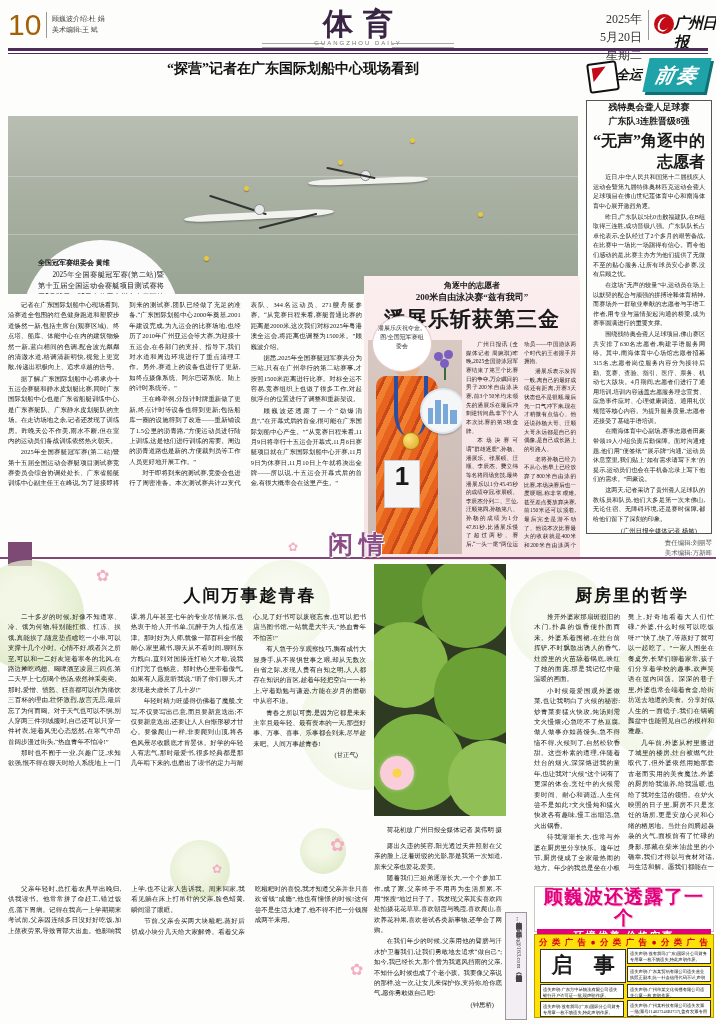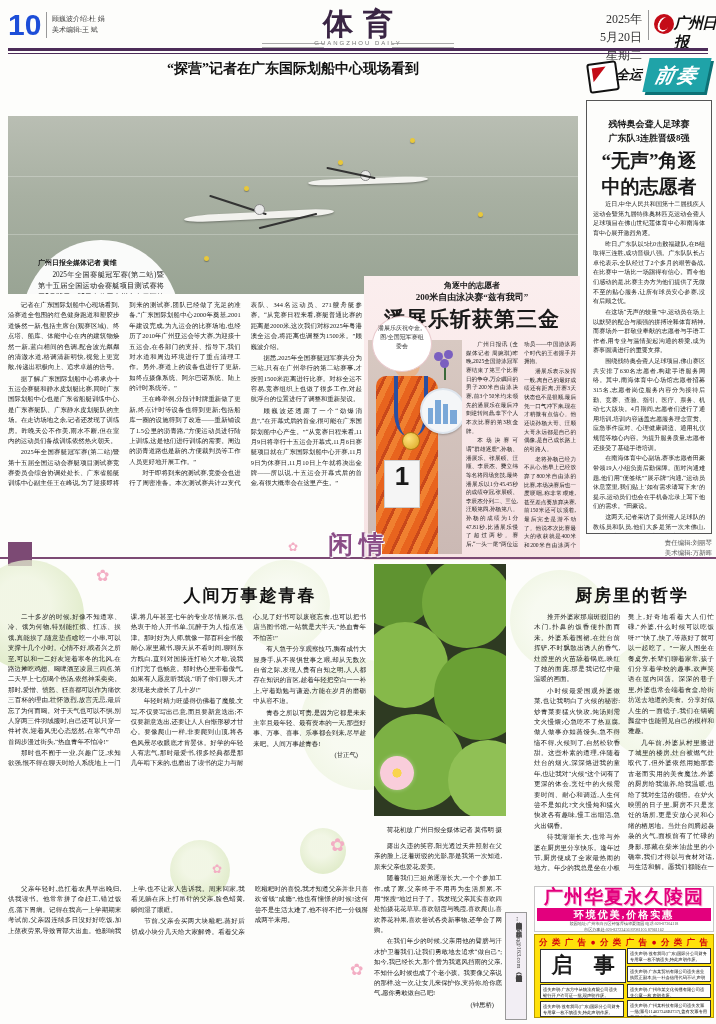--- a/index.html
+++ b/index.html
@@ -1,20 +1,20 @@
 <!DOCTYPE html>
 <html><head>
 <meta charset="utf-8">
 <style>
   html,body{margin:0;padding:0;background:#e8e6e0;}
   #page{position:relative;width:716px;height:1024px;background:#fdfdfb;margin:0 auto;
         font-family:"Liberation Serif","DejaVu Serif",serif;color:#1a1a1a;overflow:hidden;}
   .abs{position:absolute;}
   
-  #pageno{left:8px;top:8px;font-size:30px;font-weight:bold;font-family:"Liberation Sans",sans-serif;color:#1d4ed8;}
+  #pageno{left:8px;top:8px;font-size:30px;font-weight:normal;font-family:"Liberation Sans",sans-serif;color:#a16207;}
   #hdr-div1{left:46px;top:12px;width:1px;height:26px;background:#999;}
   .ed-small{font-size:7px;color:#444;line-height:1.6;}
   #hdr-editors{left:52px;top:14px;}
   #sec-title{left:298px;top:4px;width:120px;text-align:center;font-size:30px;font-weight:bold;
              color:#3a2544;letter-spacing:10px;text-indent:10px;}
   #sec-sub{left:258px;top:40px;width:200px;text-align:center;font-size:6px;color:#777;
            font-family:"Liberation Sans",sans-serif;letter-spacing:2px;}
   .subline{position:absolute;top:43px;width:62px;height:3px;border-top:1px solid #aaa;border-bottom:1px solid #aaa;}
   #date-block{left:598px;top:10px;width:44px;text-align:right;font-size:12px;line-height:1.5;color:#333;}
   #hdr-div2{left:648px;top:10px;width:1px;height:30px;background:#999;}
@@ -77,23 +77,23 @@
   #prelude-badge{left:588px;top:58px;width:122px;height:38px;}
   #pb-sail{position:absolute;left:0px;top:4px;width:26px;height:26px;background:#fff;border:2px solid #111;
            transform:rotate(-8deg);border-radius:3px;}
   #pb-sail:after{content:"";position:absolute;left:3px;top:3px;width:0;height:0;
            border-left:14px solid #c40c18;border-bottom:14px solid transparent;}
   #pb-quan{position:absolute;left:28px;top:8px;font-size:13px;font-weight:bold;font-style:italic;color:#111;}
   #pb-qian{position:absolute;left:58px;top:0px;width:62px;height:34px;background:#1fa3a8;transform:skewX(-12deg);
            box-shadow:3px 3px 0 #0d7276;color:#fff;font-size:20px;font-weight:bold;font-style:italic;
            text-align:center;line-height:34px;letter-spacing:2px;}
   #vol-box{left:586px;top:100px;width:126px;height:434px;border:1px solid #555;box-sizing:border-box;
-           padding:17px 6px;overflow:hidden;}
+           padding:0 6px;overflow:hidden;}
   #vol-k1,#vol-k2{text-align:center;font-size:9px;font-weight:bold;line-height:1.5;}
-  #vol-headline{text-align:center;font-size:19px;font-weight:bold;margin:3px 0 0;}
+  #vol-headline{text-align:right;font-size:16px;font-weight:bold;margin:3px 0 0;}
   #vol-box .para{font-size:6.1px;line-height:1.58;}
   #ed-bottom{left:586px;top:538px;width:126px;text-align:right;font-size:6.5px;color:#555;line-height:1.6;}
   
   #ls-square{left:8px;top:542px;width:24px;height:24px;background:#7c4a74;}
   #ls-line{left:0;top:557px;width:716px;height:2px;background:#7c4a74;}
   #ls-title{left:328px;top:528px;font-size:25px;font-weight:bold;color:#8a4d86;letter-spacing:6px;
             text-shadow:1px 1px 0 #fff,-1px -1px 0 #fff,1px 0 0 #d8b8d4;}
   .leaf{position:absolute;border-radius:50%;background:radial-gradient(circle at 45% 40%,#eef4de 30%,#d9e7bd 70%,#cfe0ae);opacity:.75;}
   .leaf.o{background:radial-gradient(circle at 50% 50%,#f4f8ea 40%,#e3eecd);opacity:.6;}
   .flower{position:absolute;color:#f3aec4;}
@@ -166,21 +166,21 @@
     <div class="shell" style="left:176px;top:96px;width:150px;height:7px;transform:rotate(-3deg)"></div>
     <div class="oar" style="left:200px;top:88px;width:60px;transform:rotate(18deg)"></div>
     <div class="oar" style="left:250px;top:104px;width:60px;transform:rotate(-14deg)"></div>
     <div class="rower" style="left:246px;top:88px"></div>
 
     <div class="shell" style="left:300px;top:62px;width:120px;height:6px;transform:rotate(-2deg)"></div>
     <div class="rower" style="left:352px;top:54px"></div>
     <div class="oar" style="left:318px;top:56px;width:50px;transform:rotate(12deg)"></div>
 
     <div class="abs" id="intro-bubble">
-      <div id="intro-byline">广州日报全媒体记者 黄维</div>
+      <div id="intro-byline">全国冠军赛组委会 黄维</div>
       <div id="intro-text">2025年全国赛艇冠军赛(第二站)暨第十五届全国运动会赛艇项目测试赛将于5月23日—25日在位于广州市白云区的广东国际划船中心举行。昨日,广州日报全媒体记者实地“探营”,广东国际划船中心在细雨中焕新登场,这里极有可能诞生十五运会开幕后的首金。</div>
     </div>
     <div class="abs" id="row-photo-cap">运动员训练备战热火朝天。广州日报全媒体记者 陈忧子 摄 通讯员 黄咏</div>
   </div>
 
   <div class="abs" id="row-body">
     <p class="para">记者在广东国际划船中心现场看到,沿赛道全包围的红色健身跑道和塑胶步道焕然一新,包括主席台(观赛区域)、终点塔、船库、体能中心在内的建筑物焕然一新,蓝白相间的色调,配合波光粼粼的清澈水道,格调清新明快,视觉上更宽敞,传递出积极向上、追求卓越的信号。</p>
     <p class="para">据了解,广东国际划船中心将承办十五运会赛艇和静水皮划艇比赛,同时广东国际划船中心也是广东省船艇训练中心,是广东赛艇队、广东静水皮划艇队的主场。在走访场地之余,记者还发现了训练房。昨晚天公不作美,雨水不断,但在室内的运动员们备战训练依然热火朝天。</p>
     <p class="para">2025年全国赛艇冠军赛(第二站)暨第十五届全国运动会赛艇项目测试赛竞赛委员会综合协调处处长、广东省船艇训练中心副主任王在峰说,为了迎接即将到来的测试赛,团队已经做了充足的准备,“广东国际划船中心2000年奠基,2001年建设完成,为九运会的比赛场地,也经历了2010年广州亚运会等大赛,为迎接十五运会,在各部门的支持、指导下,我们对水道和周边环境进行了重点清理工作。另外,赛道上的设备也进行了更新,如终点摄像系统、阿尔巴诺系统、陆上的计时系统等。”</p>
     <p class="para">王在峰举例,分段计时牌重新做了更新,终点计时等设备也得到更新;包括船库一圈的设施得到了改造——重新铺设了1.5公里的沥青路,“方便运动员进行陆上训练,这是他们进行训练的需要。周边的沥青道路也是新的,方便裁判员等工作人员更好地开展工作。”</p>
@@ -304,21 +304,21 @@
     <p class="sign">(钟思桥)</p>
   </div>
 
   <div class="abs" id="notice-box">
     <span>请作者与编辑联系,以便发稿酬。</span>
     <span>联系邮箱:mrxq@163.com</span>
     <span style="font-weight:bold">《每日闲情》版投稿指南</span>
   </div>
 
   <div class="abs" id="cem-ad">
-    <div id="cem-name">广州华夏永久陵园</div>
+    <div id="cem-name">顾巍波还透露了一个</div>
     <div id="cem-slogan">环境优美,价格实惠</div>
     <div class="cem-small">陵园地址:广州市白云区钟落潭镇华夏陵园 电话:020-87304118</div>
     <div class="cem-small">市区办事处:020-83723456 87081105 87061162</div>
   </div>
 
   <div class="abs" id="cls-box">
     <div id="cls-head">分 类 广 告 ● 分 类 广 告 ● 分 类 广 告</div>
     <div id="cls-notice">启 事</div>
     <div class="cls-item" style="left:92px;top:13px;width:84px;height:16px">遗失声明:兹有我司(广东)国际分公司财务专用章一枚不慎遗失,特此声明作废。</div>
     <div class="cls-item" style="left:92px;top:31px;width:84px;height:16px">遗失声明:广东某贸易有限公司遗失营业执照正副本,统一社会信用代码不详,声明作废。</div>

